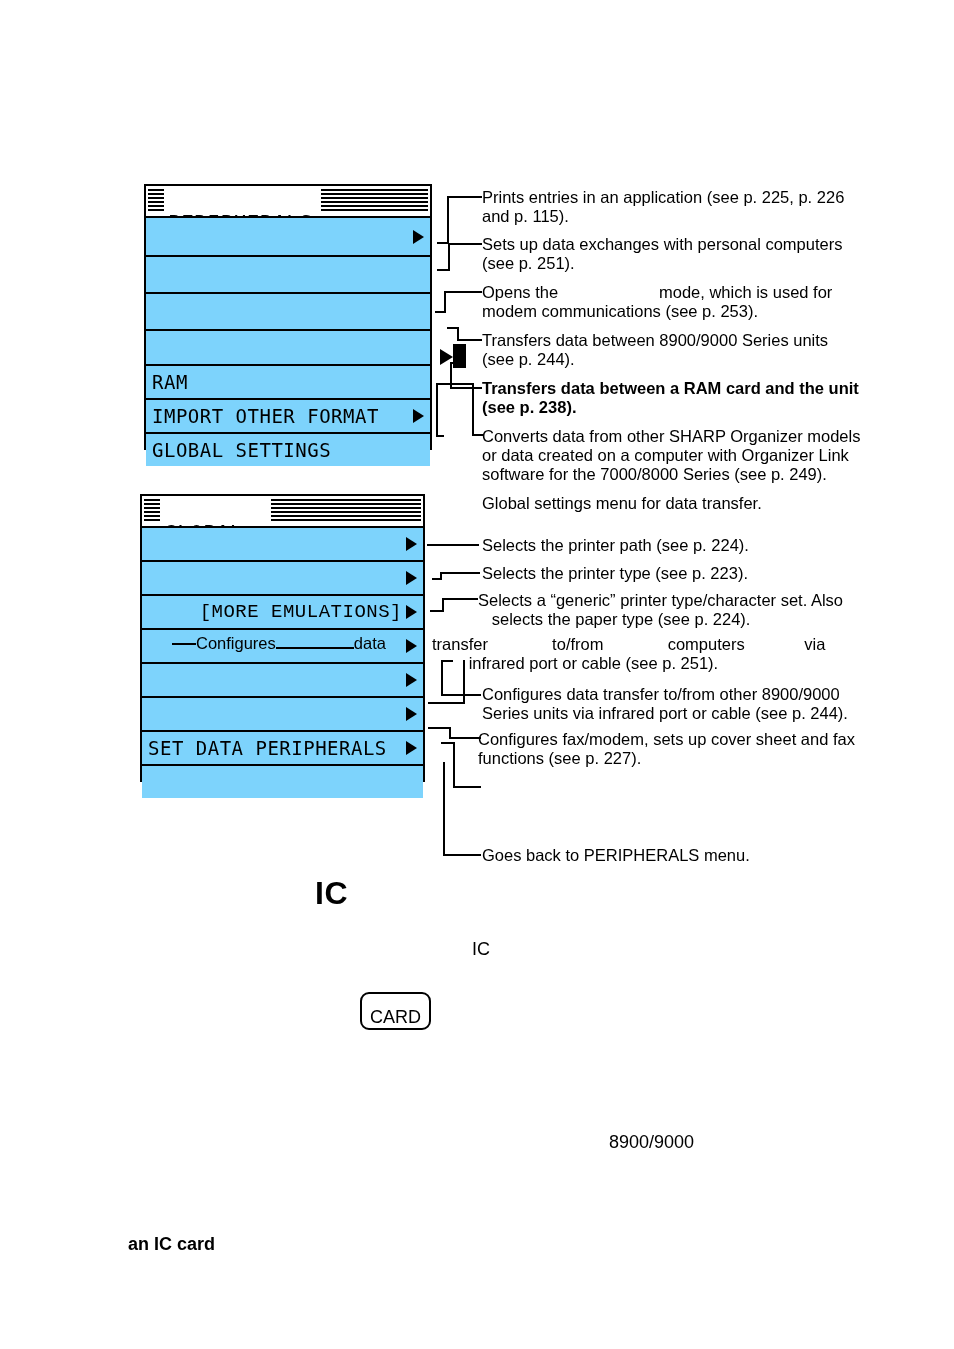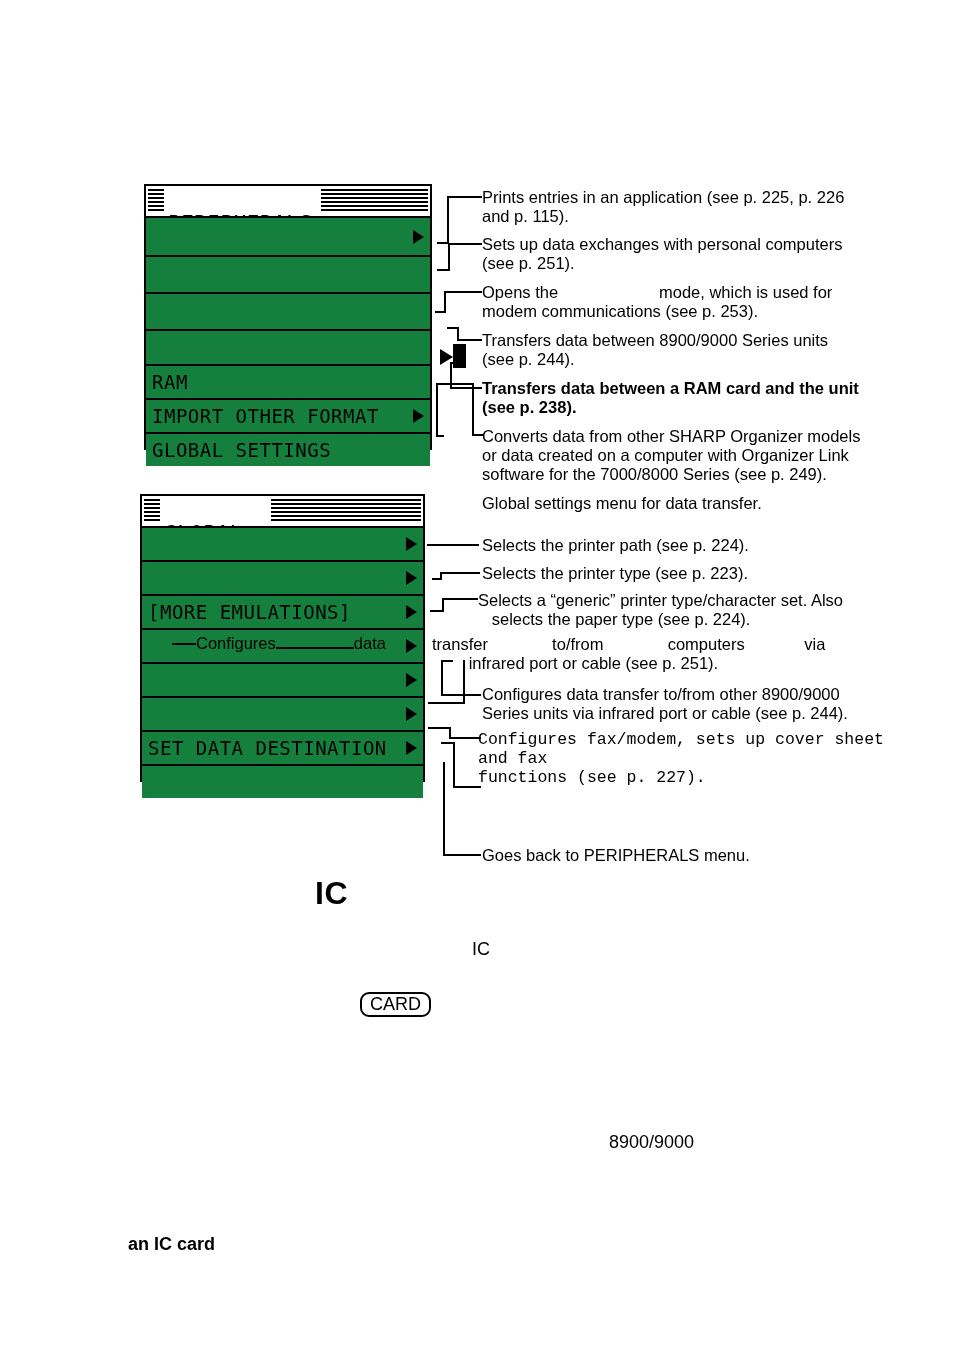--- a/index.html
+++ b/index.html
@@ -46,29 +46,29 @@
     position: relative;
     box-sizing: border-box;
     border-bottom: 2px solid #000;
     display: flex;
     align-items: center;
     padding: 16px 6px;
     font-size: 19px;
     letter-spacing: 0.5px;
     line-height: 1;
     color: #000;
-    background: #15803d;
+    background: #7dd3fc;
   }
   .lcd-row:last-child { border-bottom: none; }
   .lcd-row .row-text {
     flex: 1 1 auto;
     white-space: nowrap;
     overflow: hidden;
   }
-  .lcd-row .row-text.center { text-align: left; }
+  .lcd-row .row-text.center { text-align: right; font-family: Liberation Mono, monospace; }
   .lcd-row .row-text.blank { visibility: hidden; }
 
   .tri {
     flex: 0 0 auto;
     width: 0;
     height: 0;
     border-left: 11px solid #000;
     border-top: 7px solid transparent;
     border-bottom: 7px solid transparent;
     margin-left: 4px;
@@ -139,21 +139,21 @@
   }
   .body-text.bold { font-weight: bold; font-size: 18px; }
 
   .keycap {
     position: absolute;
     display: inline-flex;
     align-items: center;
     justify-content: center;
     border: 2px solid #000;
     border-radius: 9px;
-    padding: 1px 8px 2px;
+    padding: 14px 8px 2px;
     font-size: 18px;
     line-height: 1;
     background: #fff;
   }
 
   
   .overlay-caption {
     position: absolute;
     font-family: "Liberation Sans", sans-serif;
     font-size: 16.5px;
@@ -248,21 +248,21 @@
       <span class="row-text blank"></span>
       <span class="tri"></span>
     </div>
 
     <div class="lcd-row" style="height:31px;">
       <span class="row-text blank"></span>
       <span class="tri"></span>
     </div>
 
     <div class="lcd-row" style="height:32px;">
-      <span class="row-text">SET DATA DESTINATION</span>
+      <span class="row-text">SET DATA PERIPHERALS</span>
       <span class="tri"></span>
     </div>
 
     <div class="lcd-row" style="height:29px;">
       <span class="row-text blank"></span>
       <span class="tri hidden"></span>
     </div>
   </div>
 
   <div class="overlay-caption" style="left:172px; top:634px;">
@@ -353,21 +353,21 @@
 
   <div class="note" style="left:478px; top:591px; width:436px;">Selects a “generic” printer type/character set. Also
    selects the paper type (see p. 224).</div>
 
   <div class="note" style="left:432px; top:635px; width:485px;">transfer              to/from              computers             via
         infrared port or cable (see p. 251).</div>
 
   <div class="note" style="left:482px; top:685px; width:430px;">Configures data transfer to/from other 8900/9000
 Series units via infrared port or cable (see p. 244).</div>
 
-  <div class="note" style="left:478px; top:730px; width:436px;font-family:Liberation Mono, monospace;">Configures fax/modem, sets up cover sheet and fax
+  <div class="note" style="left:478px; top:730px; width:436px;">Configures fax/modem, sets up cover sheet and fax
 functions (see p. 227).</div>
 
 
   <div class="note" style="left:482px; top:846px; width:430px;">Goes back to PERIPHERALS menu.</div>
 
   <div class="heading-ic" style="left:315px; top:875px;">IC</div>
 
   <div class="body-text" style="left:472px; top:938px;">IC</div>
 
   <div class="keycap" style="left:360px; top:992px;">CARD</div>

